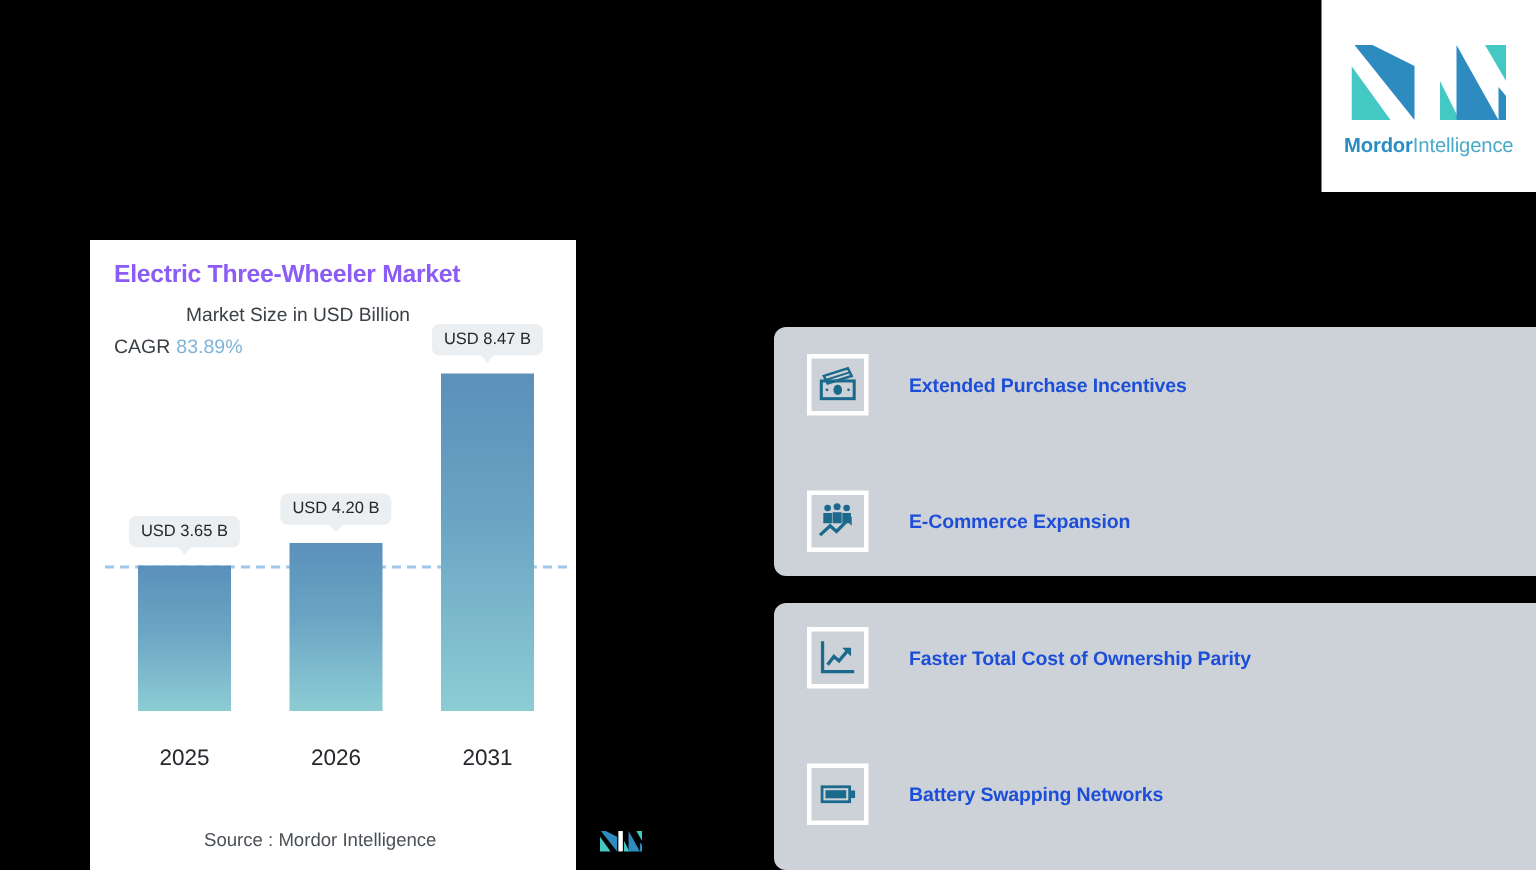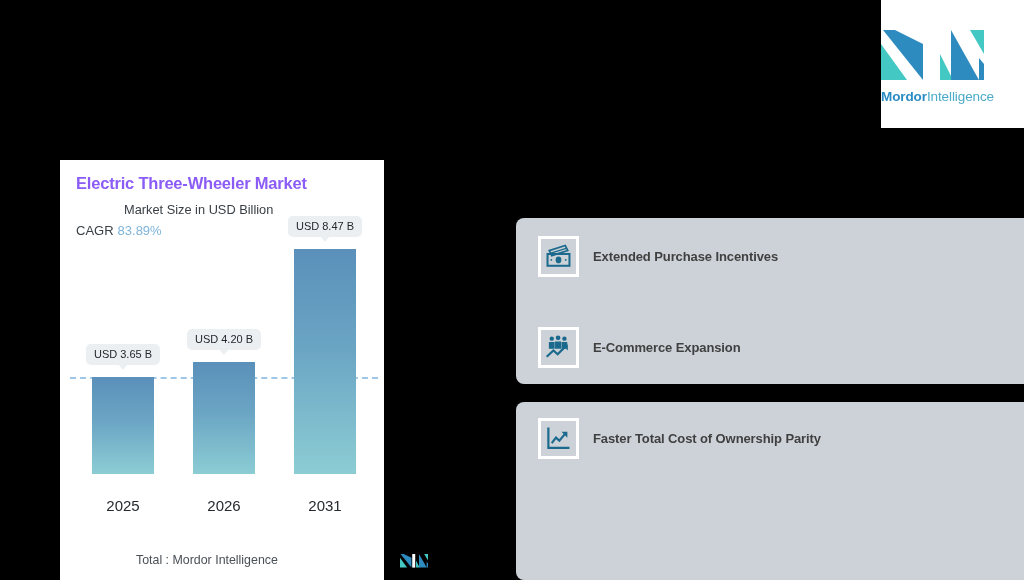--- a/index.html
+++ b/index.html
@@ -19,20 +19,21 @@
   
   .brand-block {
     position: absolute;
     left: 881px;
     top: 0;
     width: 143px;
     height: 128px;
     background: #ffffff;
     display: flex;
     flex-direction: column;
+    align-items: center;
     justify-content: center;
   }
   .logo-mark {
     width: 103px;
     height: 56px;
     display: block;
   }
   .logo-wordmark {
     margin-top: 9px;
     font-size: 13.5px;
@@ -200,24 +201,24 @@
     background: #cdd2d8;
     border: 3px solid #ffffff;
     box-sizing: border-box;
     display: flex;
     align-items: center;
     justify-content: center;
     flex: none;
   }
   .icon-box svg { display: block; }
   .feature-label {
-    margin-left: 14px;
+    margin-left: 27px;
     font-size: 13px;
     font-weight: bold;
-    color: #404040;
+    color: #1d4ed8;
     letter-spacing: -0.1px;
     white-space: nowrap;
   }
 </style>
 </head>
 <body>
 
 <div class="brand-block">
   <svg class="logo-mark" viewBox="0 0 103 56">
     <polygon points="0,20 0,56 26,56 0,20" fill="#44c8c4"></polygon>
@@ -234,21 +235,21 @@
 </div>
 
 <div class="chart-card">
   <div class="chart-title">Electric Three-Wheeler Market</div>
   <div class="chart-subtitle">Market Size in USD Billion</div>
   <div class="chart-cagr">
     <span>CAGR</span><span class="cagr-value">83.89%</span>
   </div>
 
   <div class="source-row">
-    <span class="source-text">Total :  Mordor Intelligence</span>
+    <span class="source-text">Source :  Mordor Intelligence</span>
     <svg class="source-logo" viewBox="0 0 103 56">
       <polygon points="0,20 0,56 26,56 0,20" fill="#44c8c4"></polygon>
       <polygon points="2,6 42,56 42,20 14,6" fill="#2e8bc0"></polygon>
       <polygon points="45,6 45,56 56,56 56,6" fill="#ffffff"></polygon>
       <polygon points="59,6 59,56 72,56 59,30" fill="#44c8c4"></polygon>
       <polygon points="70,6 70,20 70,56 98,56 70,6" fill="#2e8bc0"></polygon>
       <polygon points="89,6 103,6 103,30 89,6" fill="#44c8c4"></polygon>
       <polygon points="98,34 103,40 103,56 98,56" fill="#2e8bc0"></polygon>
     </svg>
   </div>
@@ -321,14 +322,24 @@
     <span class="icon-box">
       <svg width="27" height="27" viewBox="0 0 32 32">
         <path d="M4 3 V27 H29" fill="none" stroke="#1b6a8e" stroke-width="2.6"></path>
         <path d="M8 21.5 L13 15 L17 18.5 L25 9" fill="none" stroke="#1b6a8e" stroke-width="2.6" stroke-linejoin="miter"></path>
         <path d="M19.5 8 h7 v7 z" fill="#1b6a8e"></path>
       </svg>
     </span>
     <span class="feature-label">Faster Total Cost of Ownership Parity</span>
   </div>
 
+  <div class="feature-row" style="top:107px;">
+    <span class="icon-box">
+      <svg width="27" height="27" viewBox="0 0 32 32">
+        <rect x="2.5" y="9" width="24" height="14" fill="#1b6a8e"></rect>
+        <rect x="5.5" y="12" width="18" height="8" fill="none" stroke="#cdd2d8" stroke-width="1.6"></rect>
+        <rect x="26.5" y="13" width="3.2" height="6" fill="#1b6a8e"></rect>
+      </svg>
+    </span>
+    <span class="feature-label">Battery Swapping Networks</span>
+  </div>
 
 </div>
 
 </body></html>

